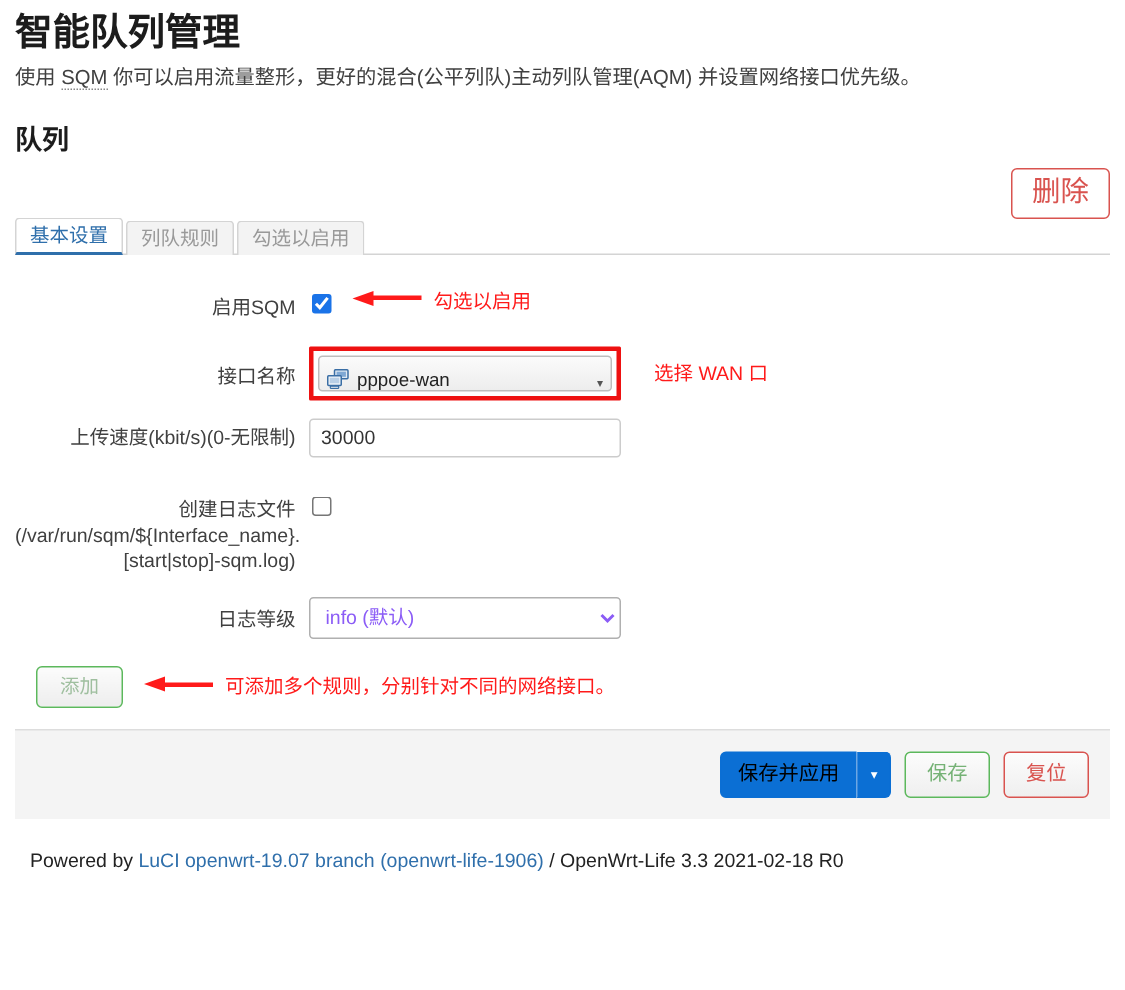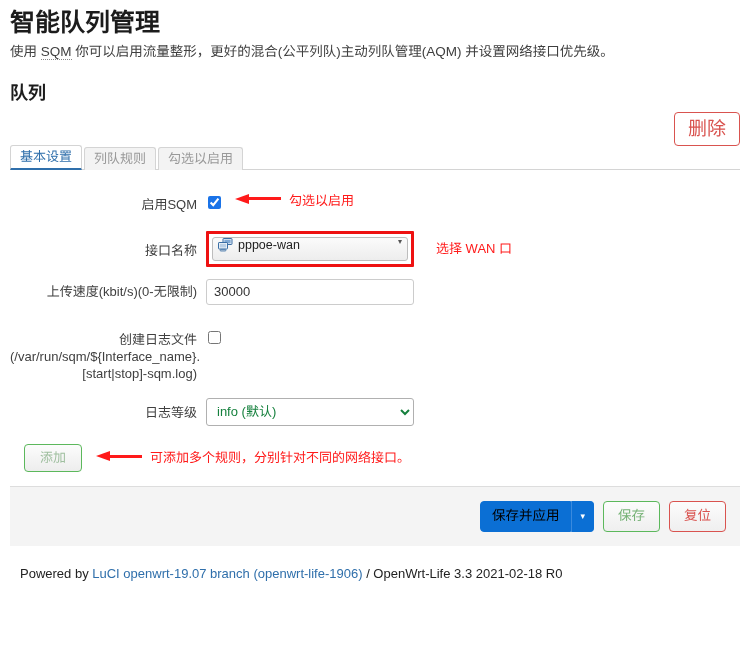--- a/index.html
+++ b/index.html
@@ -160,21 +160,21 @@
     background: #fff;
   }
   .combo {
     width: 196px;
     height: 24px;
     box-sizing: border-box;
     border: 1px solid #bdbdbd;
     border-radius: 3px;
     background: linear-gradient(to bottom, #fbfbfb 0%, #ededed 100%);
     display: flex;
-    align-items: flex-start;
+    align-items: flex-end;
     padding: 0 5px;
     font-size: 12.5px;
     color: #222;
     cursor: pointer;
   }
   .combo .netico {
     width: 15px;
     height: 14px;
     margin-right: 5px;
     flex: 0 0 auto;
@@ -190,21 +190,21 @@
   
   select.sel {
     width: 208px;
     height: 28px;
     box-sizing: border-box;
     border: 1px solid #b0b0b0;
     border-radius: 3px;
     background: #ffffff;
     font-size: 13px;
     font-family: inherit;
-    color: #15803d;
+    color: #8b5cf6;
     padding: 2px 6px;
   }
 
   
   .anno {
     color: #ff1a1a;
     font-size: 13px;
     white-space: nowrap;
     display: flex;
     align-items: flex-start;

